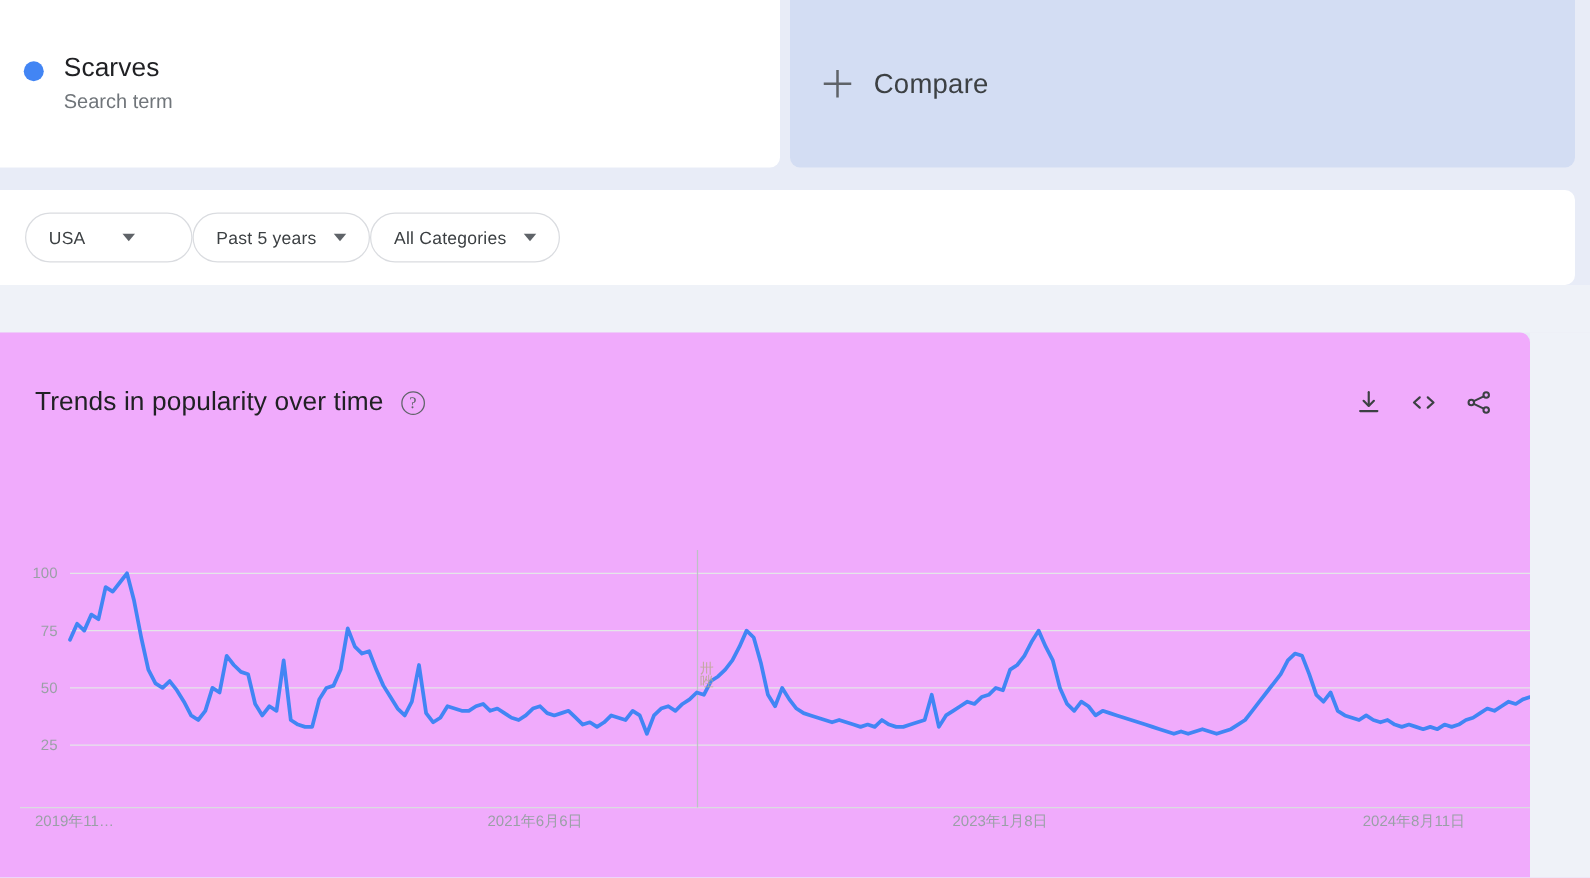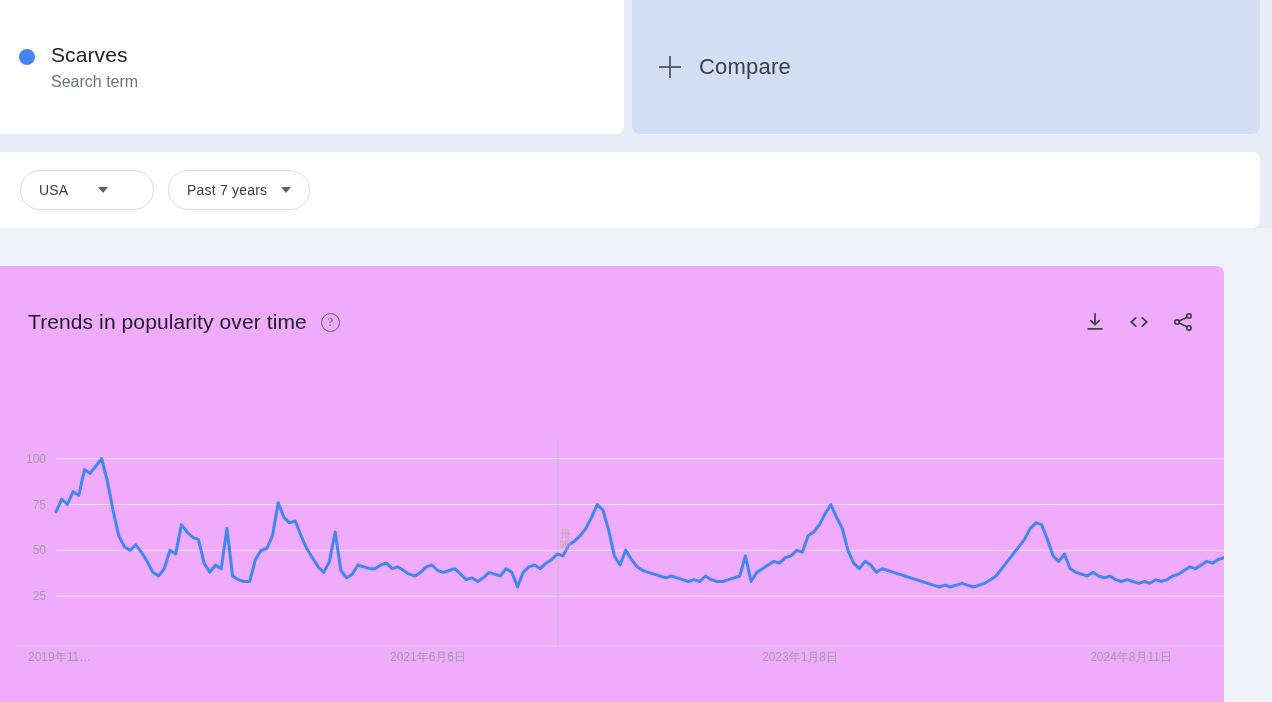--- a/index.html
+++ b/index.html
@@ -51,21 +51,21 @@
   .compare-label { font-size: 22px; color: #3c4043; letter-spacing: .2px; }
 
   
   .filter-bar {
     position: absolute; left: 0; top: 152px;
     width: 1260px; height: 76px;
     background: #ffffff;
     border-radius: 0 8px 8px 0;
     display: flex; align-items: center;
   }
-  .chips { display: flex; align-items: flex-end; padding-left: 20px; gap: 14px; }
+  .chips { display: flex; align-items: flex-end; padding-left: 20px; }
   .chip {
     height: 40px;
     border: 1px solid #dadce0;
     border-radius: 20px;
     display: flex; align-items: center;
     padding: 0 18px;
     background: #fff;
     cursor: pointer;
   }
   .chip-label { font-size: 14px; color: #3c4043; letter-spacing: .2px; white-space: nowrap; }
@@ -146,24 +146,28 @@
 
   <div class="filter-bar">
     <div class="chips">
 
       <div class="chip w1">
         <span class="chip-label">USA</span>
         <span class="caret"></span>
       </div>
 
       <div class="chip">
-        <span class="chip-label">Past 7 years</span>
+        <span class="chip-label">Past 5 years</span>
         <span class="caret"></span>
       </div>
 
+      <div class="chip">
+        <span class="chip-label">All Categories</span>
+        <span class="caret"></span>
+      </div>
 
 
     </div>
   </div>
 
   <div class="band"></div>
   <div class="right-strip"></div>
 
   <div class="chart-card">
 

